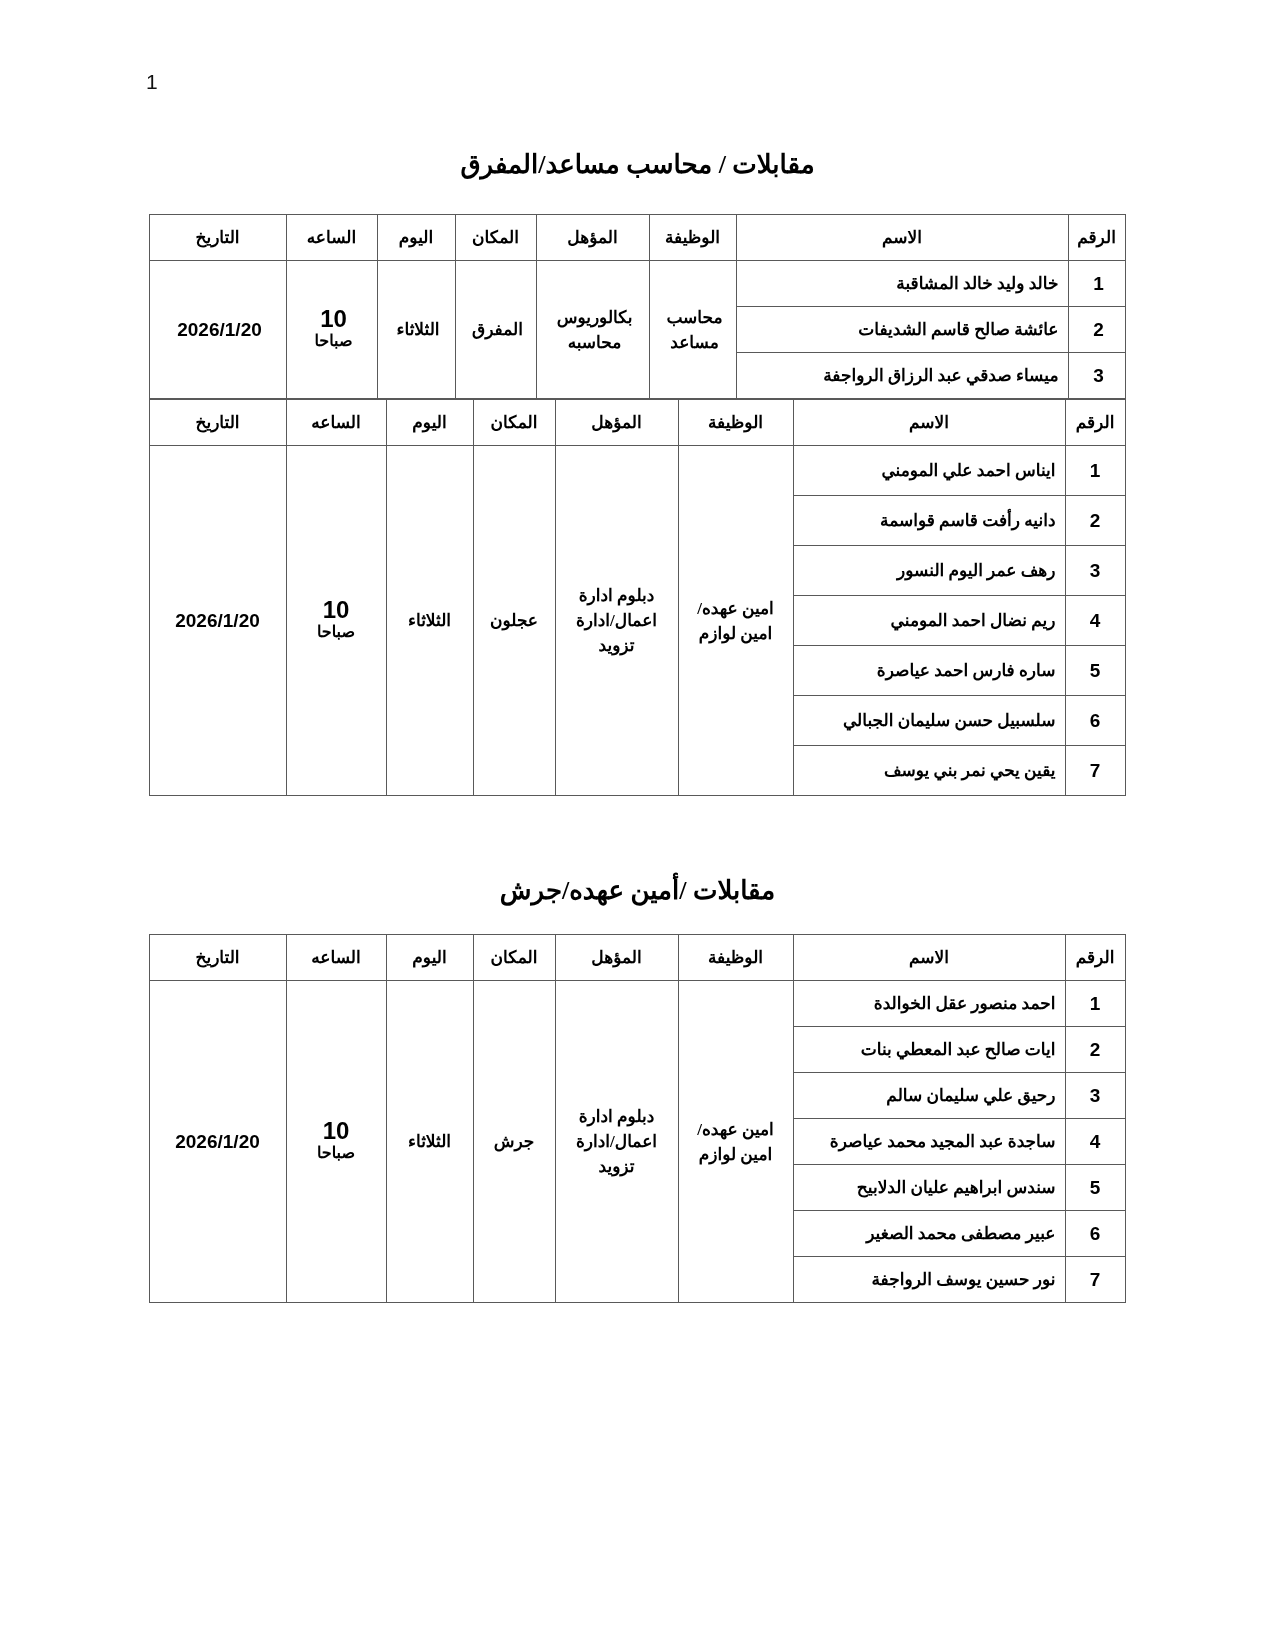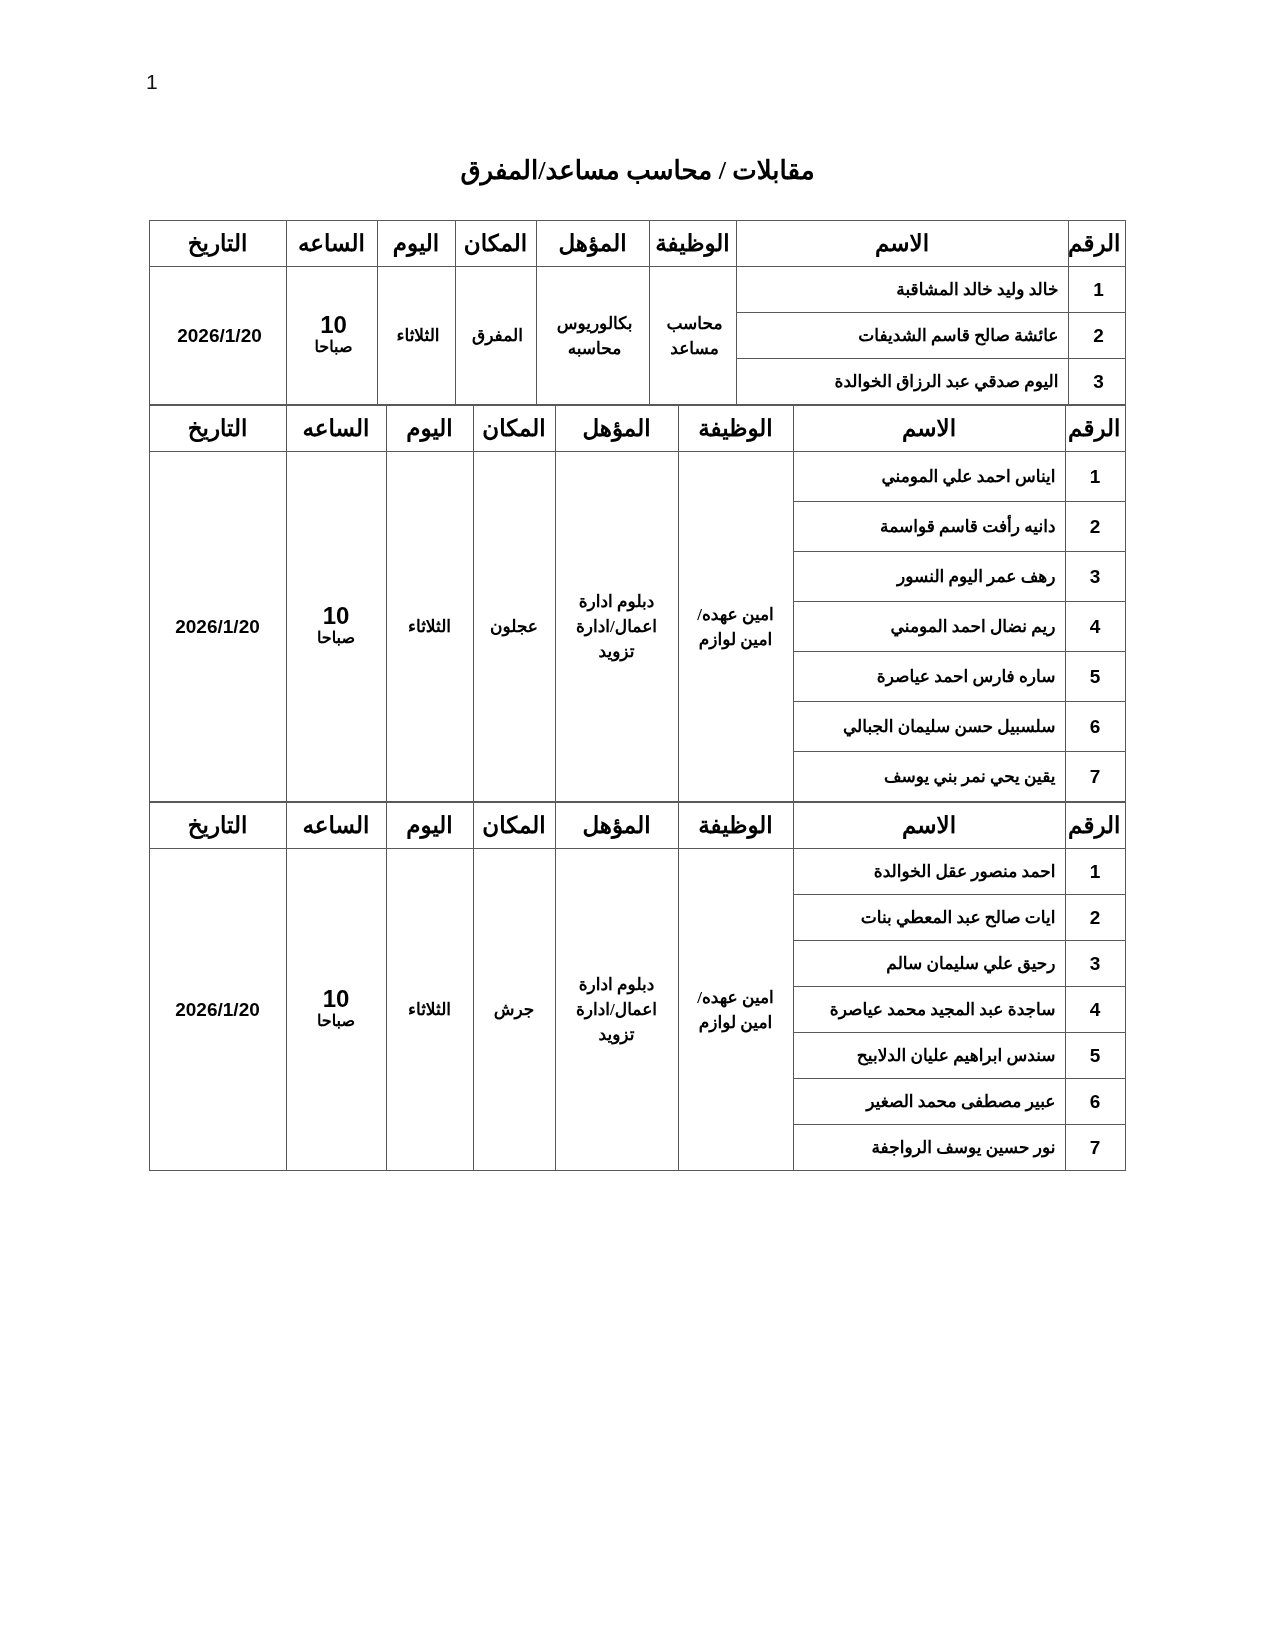--- a/index.html
+++ b/index.html
@@ -13,21 +13,21 @@
   }
   .page-number {
     position: absolute;
     top: 70px; left: 146px;
     font-family: "Liberation Sans", "DejaVu Sans", sans-serif;
     font-size: 21px; line-height: 24px;
     color: #111111;
   }
   .content {
     width: 976px;
-    margin: 16px auto;
+    margin: 10px auto;
     padding-top: 136px;
     direction: rtl;
   }
   .table-title {
     text-align: center;
     font-size: 26px;
     font-weight: bold;
     line-height: 38px;
     margin: 0 0 30px 0;
   }
@@ -41,21 +41,21 @@
     direction: rtl;
   }
   .sched th, .sched td {
     border: 1.5px solid #595959;
     text-align: center;
     vertical-align: middle;
     font-weight: bold;
     padding: 2px 4px;
     overflow: hidden;
   }
-  .sched th { height: 41px; font-size: 23px; }
+  .sched th { height: 41px; font-size: 17px; }
   .t0 tbody td { height: 41px; padding-left: 8px; }
   .t1 tbody td { height: 45px; }
   .t2 tbody td { height: 41px; }
 
   .sched td.name {
     text-align: right;
     padding-right: 9px;
     font-size: 17px;
   }
   .sched td.num {
@@ -137,21 +137,21 @@
               <div class="tperiod">صباحا</div>
             </td>
             <td class="shared date" rowspan="3" dir="ltr">2026/1/20</td>
           </tr>
           <tr>
             <td class="num">2</td>
             <td class="name">عائشة صالح قاسم الشديفات</td>
           </tr>
           <tr>
             <td class="num">3</td>
-            <td class="name">اليوم صدقي عبد الرزاق الخوالدة</td>
+            <td class="name">ميساء صدقي عبد الرزاق الرواجفة</td>
           </tr>
         </tbody>
     </table>
   </section>
 
   <section class="block block-2">
     <table class="sched t1">
       <colgroup>
         <col class="c-num">
           <col class="c-name">
@@ -210,20 +210,21 @@
           </tr>
           <tr>
             <td class="num">7</td>
             <td class="name">يقين يحي نمر بني يوسف</td>
           </tr>
         </tbody>
     </table>
   </section>
 
   <section class="block block-3">
+    <h2 class="table-title">مقابلات /أمين عهده/جرش</h2>
     <table class="sched t2">
       <colgroup>
         <col class="c-num">
           <col class="c-name">
           <col class="c-job">
           <col class="c-qual">
         <col class="c-place">
           <col class="c-day">
           <col class="c-time">
           <col class="c-date">

